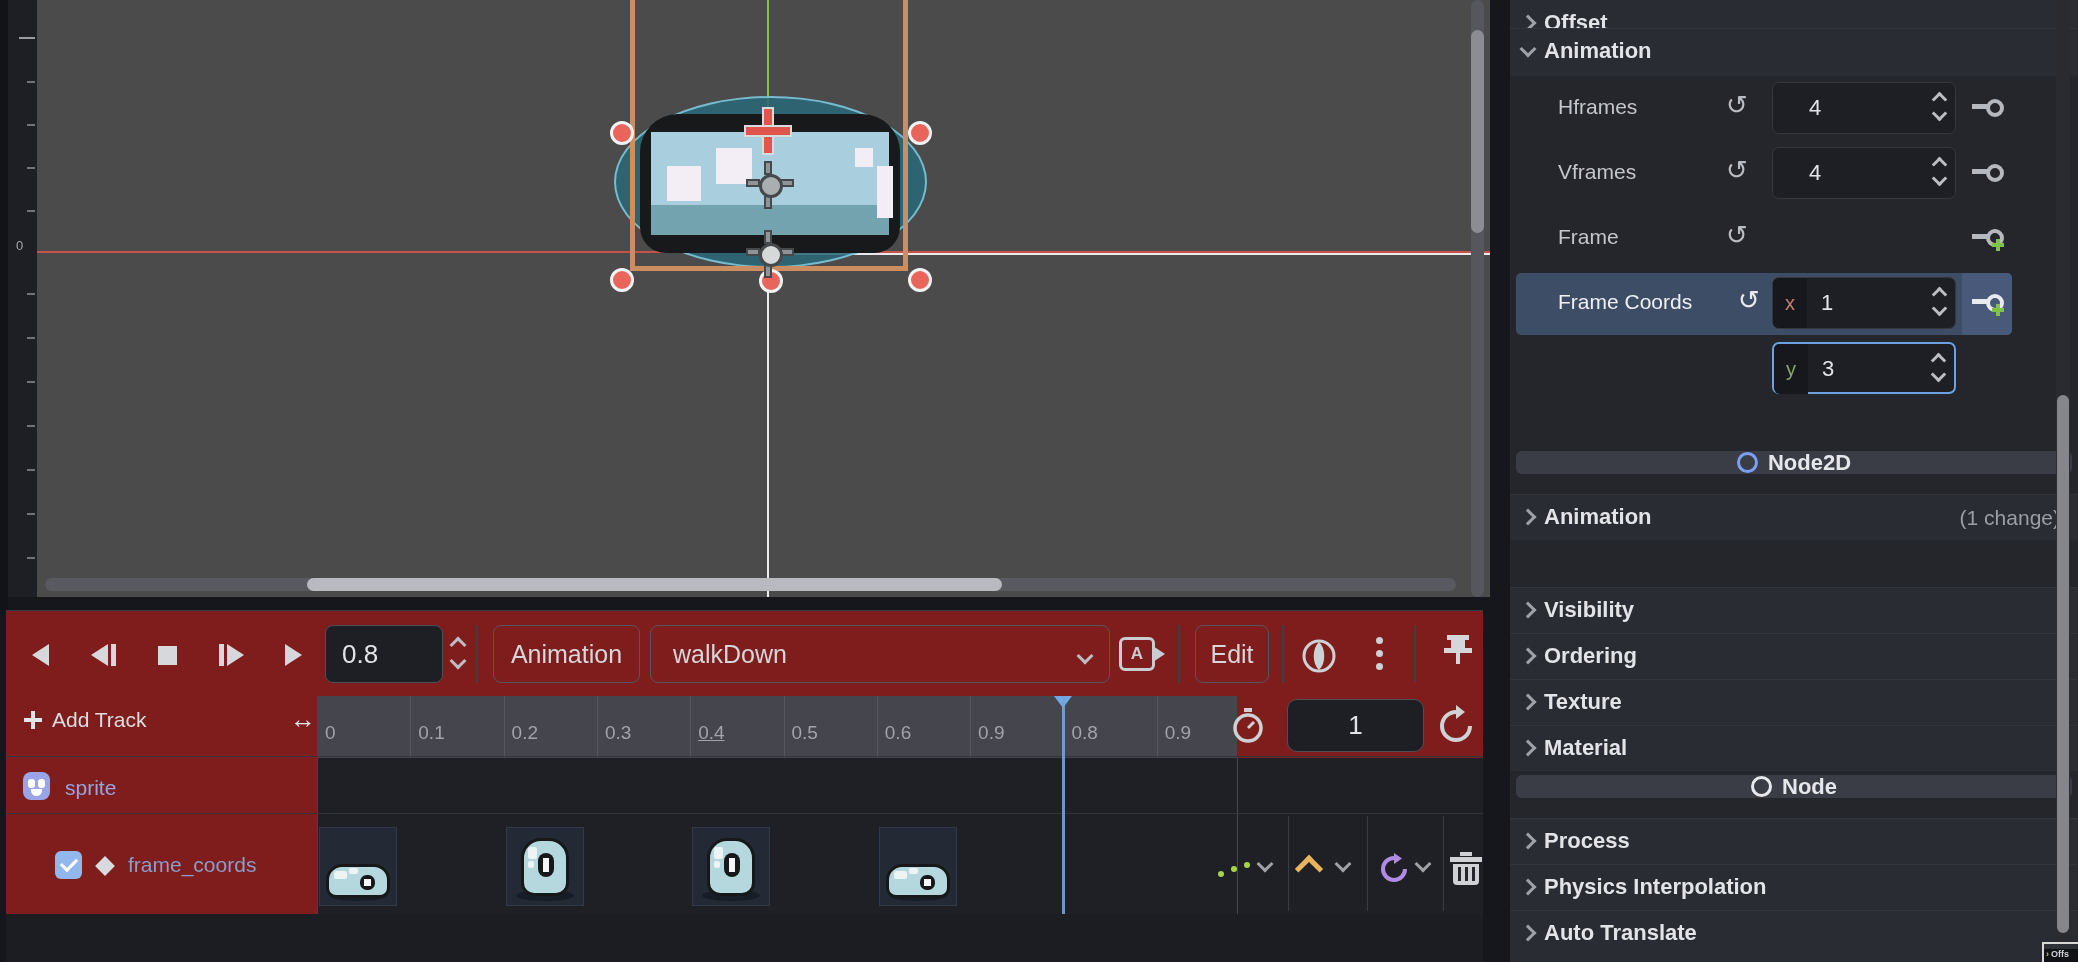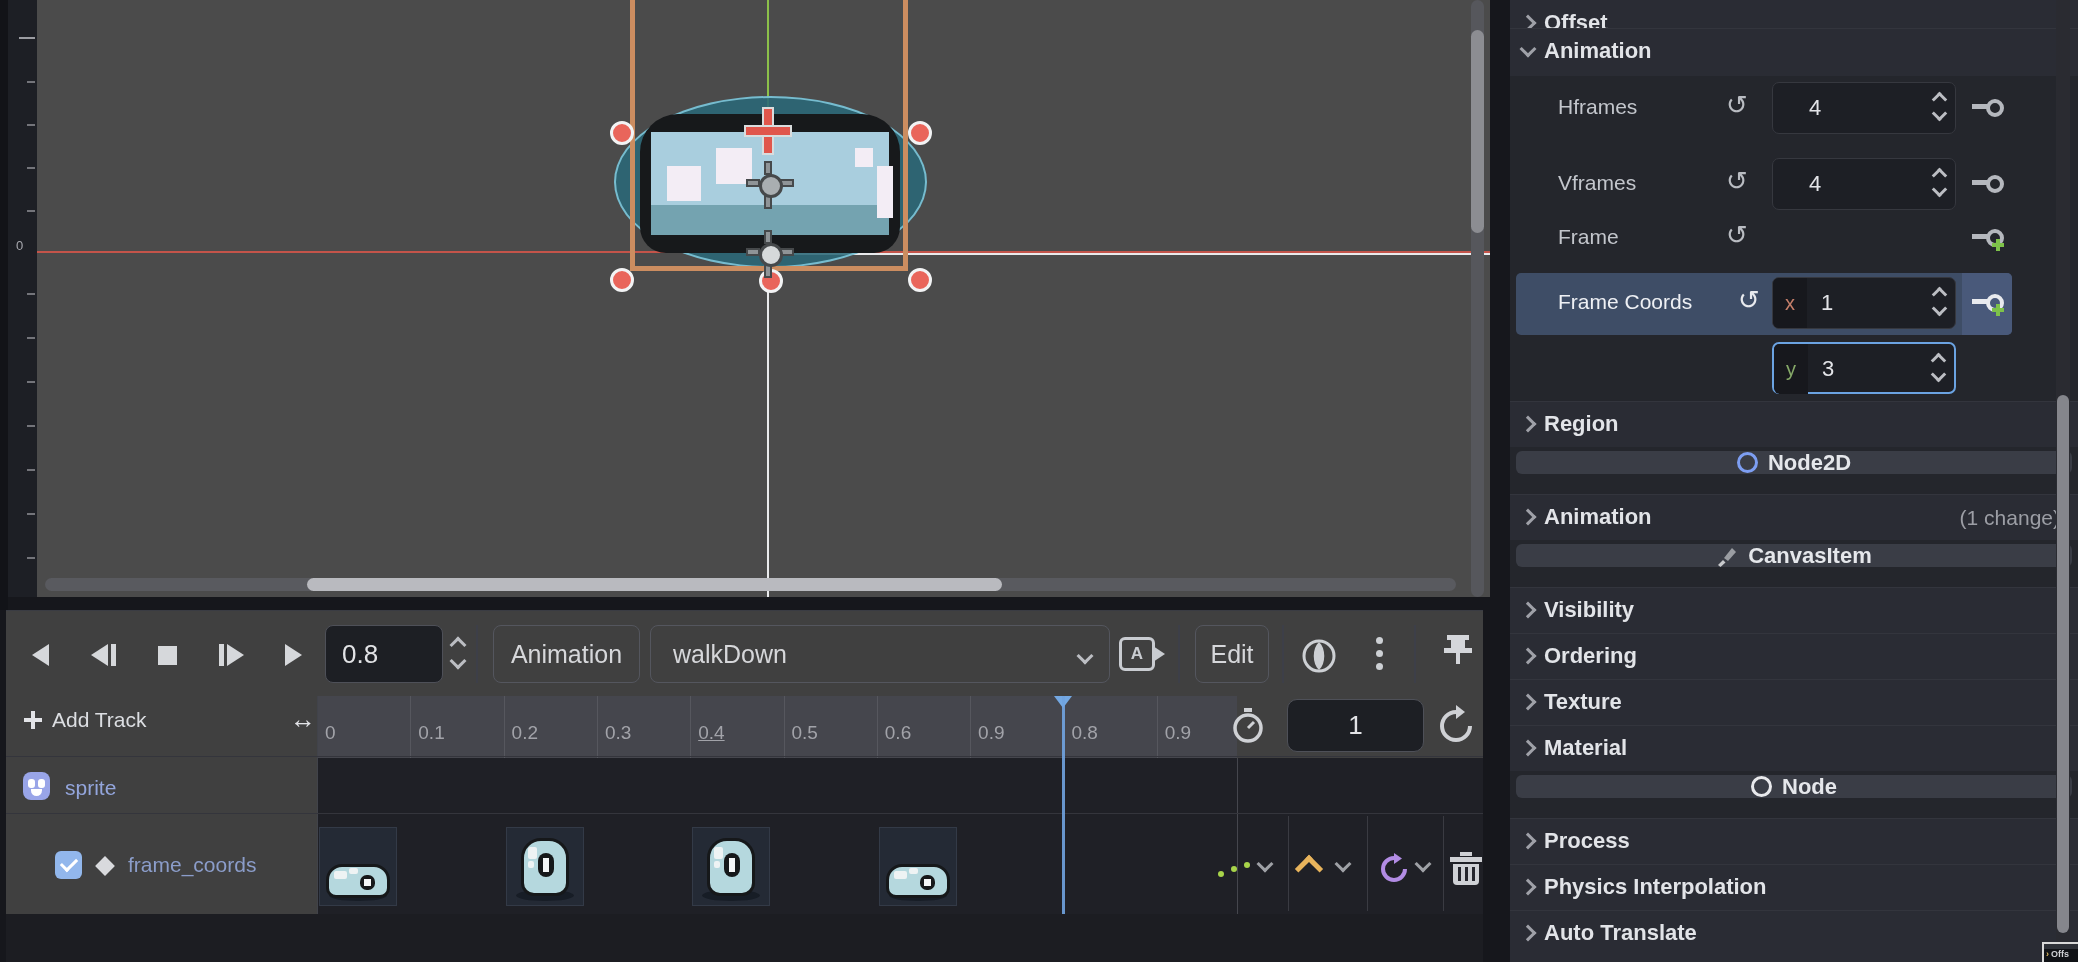--- a/index.html
+++ b/index.html
@@ -30,21 +30,21 @@
   #pivot-cross .pc{position:absolute;background:#e0564c;box-shadow:0 0 0 2px #d9dcdd;}
   .gizmo{position:absolute;}
   .gz-c{position:absolute;left:9px;top:9px;width:18px;height:18px;border-radius:50%;
     background:#a9aeb1;border:3px solid #46494b;}
   .gz-b{position:absolute;background:#8f9497;border:2px solid #46494b;}
   #hscroll-track{left:8px;top:578px;width:1411px;height:13px;background:#595a5f;border-radius:7px;}
   #hscroll-thumb{left:270px;top:578px;width:695px;height:13px;background:#b9babf;border-radius:7px;}
   #vscroll-track{left:1434px;top:0;width:13px;height:597px;background:#565section75c;background:#56575c;border-radius:7px;}
   #vscroll-thumb{left:1434px;top:30px;width:13px;height:203px;background:#8c8d92;border-radius:7px;}
   
-  #anim-panel{left:6px;top:610px;width:1477px;height:352px;background:#404040;border-top:1px solid #3a3c43;box-sizing:border-box;}
+  #anim-panel{left:6px;top:610px;width:1477px;height:352px;background:#7f1d1d;border-top:1px solid #3a3c43;box-sizing:border-box;}
   .pbtn{position:absolute;top:22px;width:44px;height:44px;display:flex;align-items:center;justify-content:center;gap:3px;}
   .tl{width:0;height:0;border-style:solid;border-width:11px 17px 11px 0;border-color:transparent #d6d8db transparent transparent;}
   .tr{width:0;height:0;border-style:solid;border-width:11px 0 11px 17px;border-color:transparent transparent transparent #d6d8db;}
   .vb{width:5px;height:22px;background:#d6d8db;}
   .sq{width:19px;height:19px;background:#d6d8db;}
   .field{position:absolute;background:#1d1f24;border:1px solid #4e5058;border-radius:8px;box-sizing:border-box;
     color:#e2e3e6;font-size:26px;display:flex;align-items:center;}
   #pos-field{left:319px;top:14px;width:118px;height:58px;padding-left:16px;}
   .spin-col{position:absolute;display:flex;flex-direction:column;align-items:center;}
   .chev{display:block;width:9px;height:9px;border:solid #bcbec3;border-width:3px 3px 0 0;}
@@ -455,21 +455,21 @@
           <i class="chev up"></i>
           <i class="chev down"></i>
         </span>
     </div>
     <span class="key-icon">
         <i class="key-stem"></i>
         <i class="key-bow"></i>
       </span>
   </div>
 
-  <div class="iprop" style="top:152px;">
+  <div class="iprop" style="top:141px;">
     <span class="iprop-label">Vframes</span>
     <span class="revert-icon">↺</span>
     <div class="spinbox">
       <span class="spin-val">4</span>
       <span class="spin-arrows">
           <i class="chev up"></i>
           <i class="chev down"></i>
         </span>
     </div>
     <span class="key-icon">
@@ -512,43 +512,32 @@
     <div class="spinbox" style="border:2px solid #6ba3e2;">
       <span class="badge" style="color:#85a868;">y</span>
       <span class="spin-val">3</span>
       <span class="spin-arrows">
           <i class="chev up"></i>
           <i class="chev down"></i>
         </span>
     </div>
   </div>
 
-  <div class="icat" style="top:401px;">
-    <i class="icat-chev"></i>
-    <span class="icat-label">Region</span>
-  </div>
 
   <div class="iclass" style="top:451px;">
     <span class="ring"></span>
     <span class="iclass-label">Node2D</span>
   </div>
 
   <div class="icat" style="top:494px;">
     <i class="icat-chev"></i>
     <span class="icat-label">Animation</span>
     <span class="icat-badge">(1 change)</span>
   </div>
 
-  <div class="iclass" style="top:544px;">
-    <svg width="22" height="22" viewBox="0 0 22 22">
-      <path d="M2 20 L7 15 L9.5 17.5 L4.5 22 Z" fill="#c8cacd"></path>
-      <path d="M8 13 L16 3 L20 7 L12 16 Z" fill="#9a9da2"></path>
-    </svg>
-    <span class="iclass-label">CanvasItem</span>
-  </div>
 
   <div class="icat" style="top:587px;">
     <i class="icat-chev"></i>
     <span class="icat-label">Visibility</span>
   </div>
   <div class="icat" style="top:633px;">
     <i class="icat-chev"></i>
     <span class="icat-label">Ordering</span>
   </div>
   <div class="icat" style="top:679px;">

